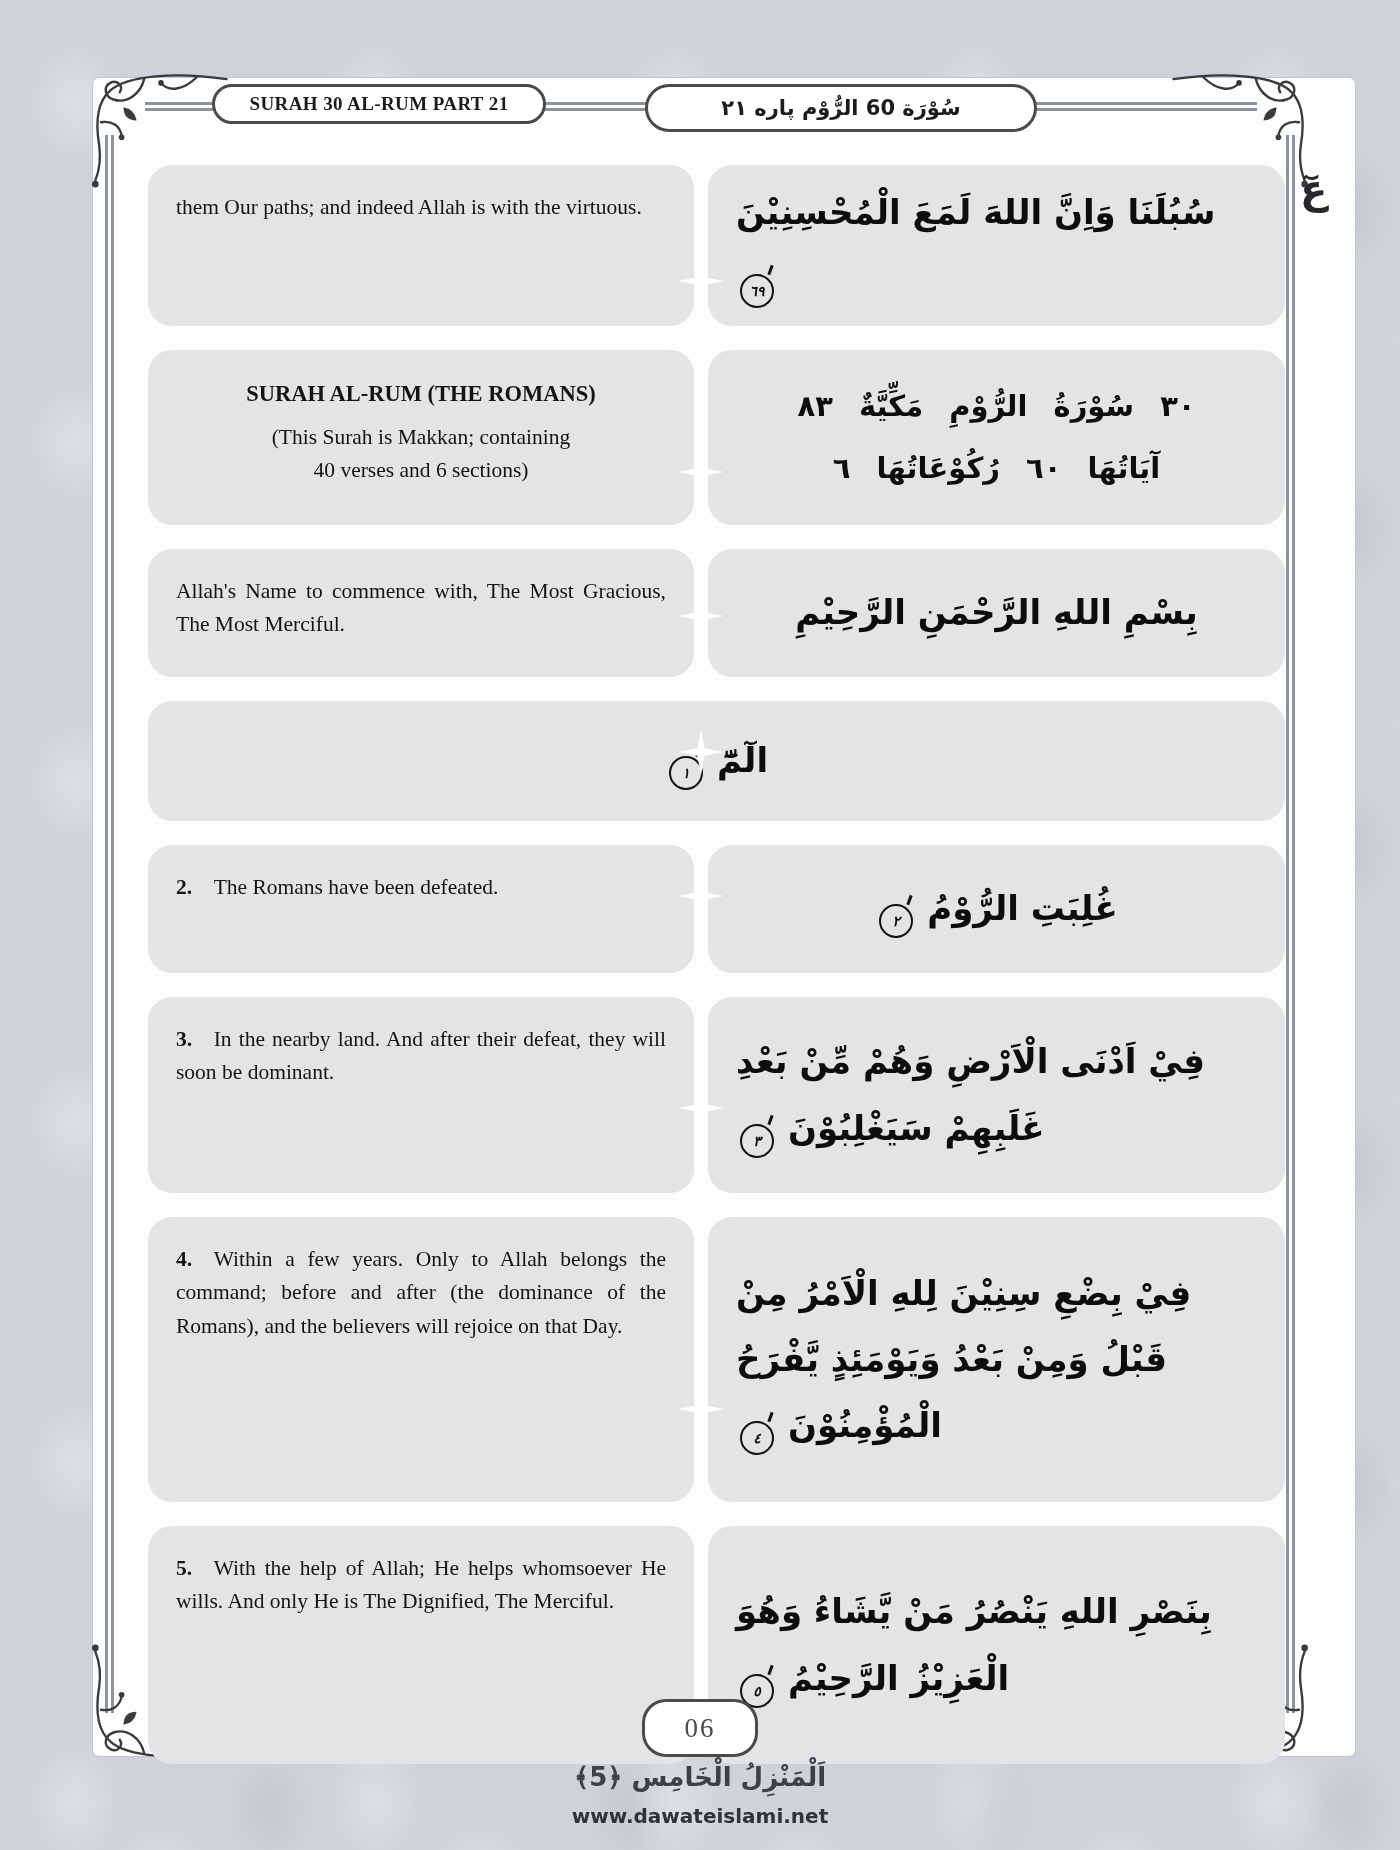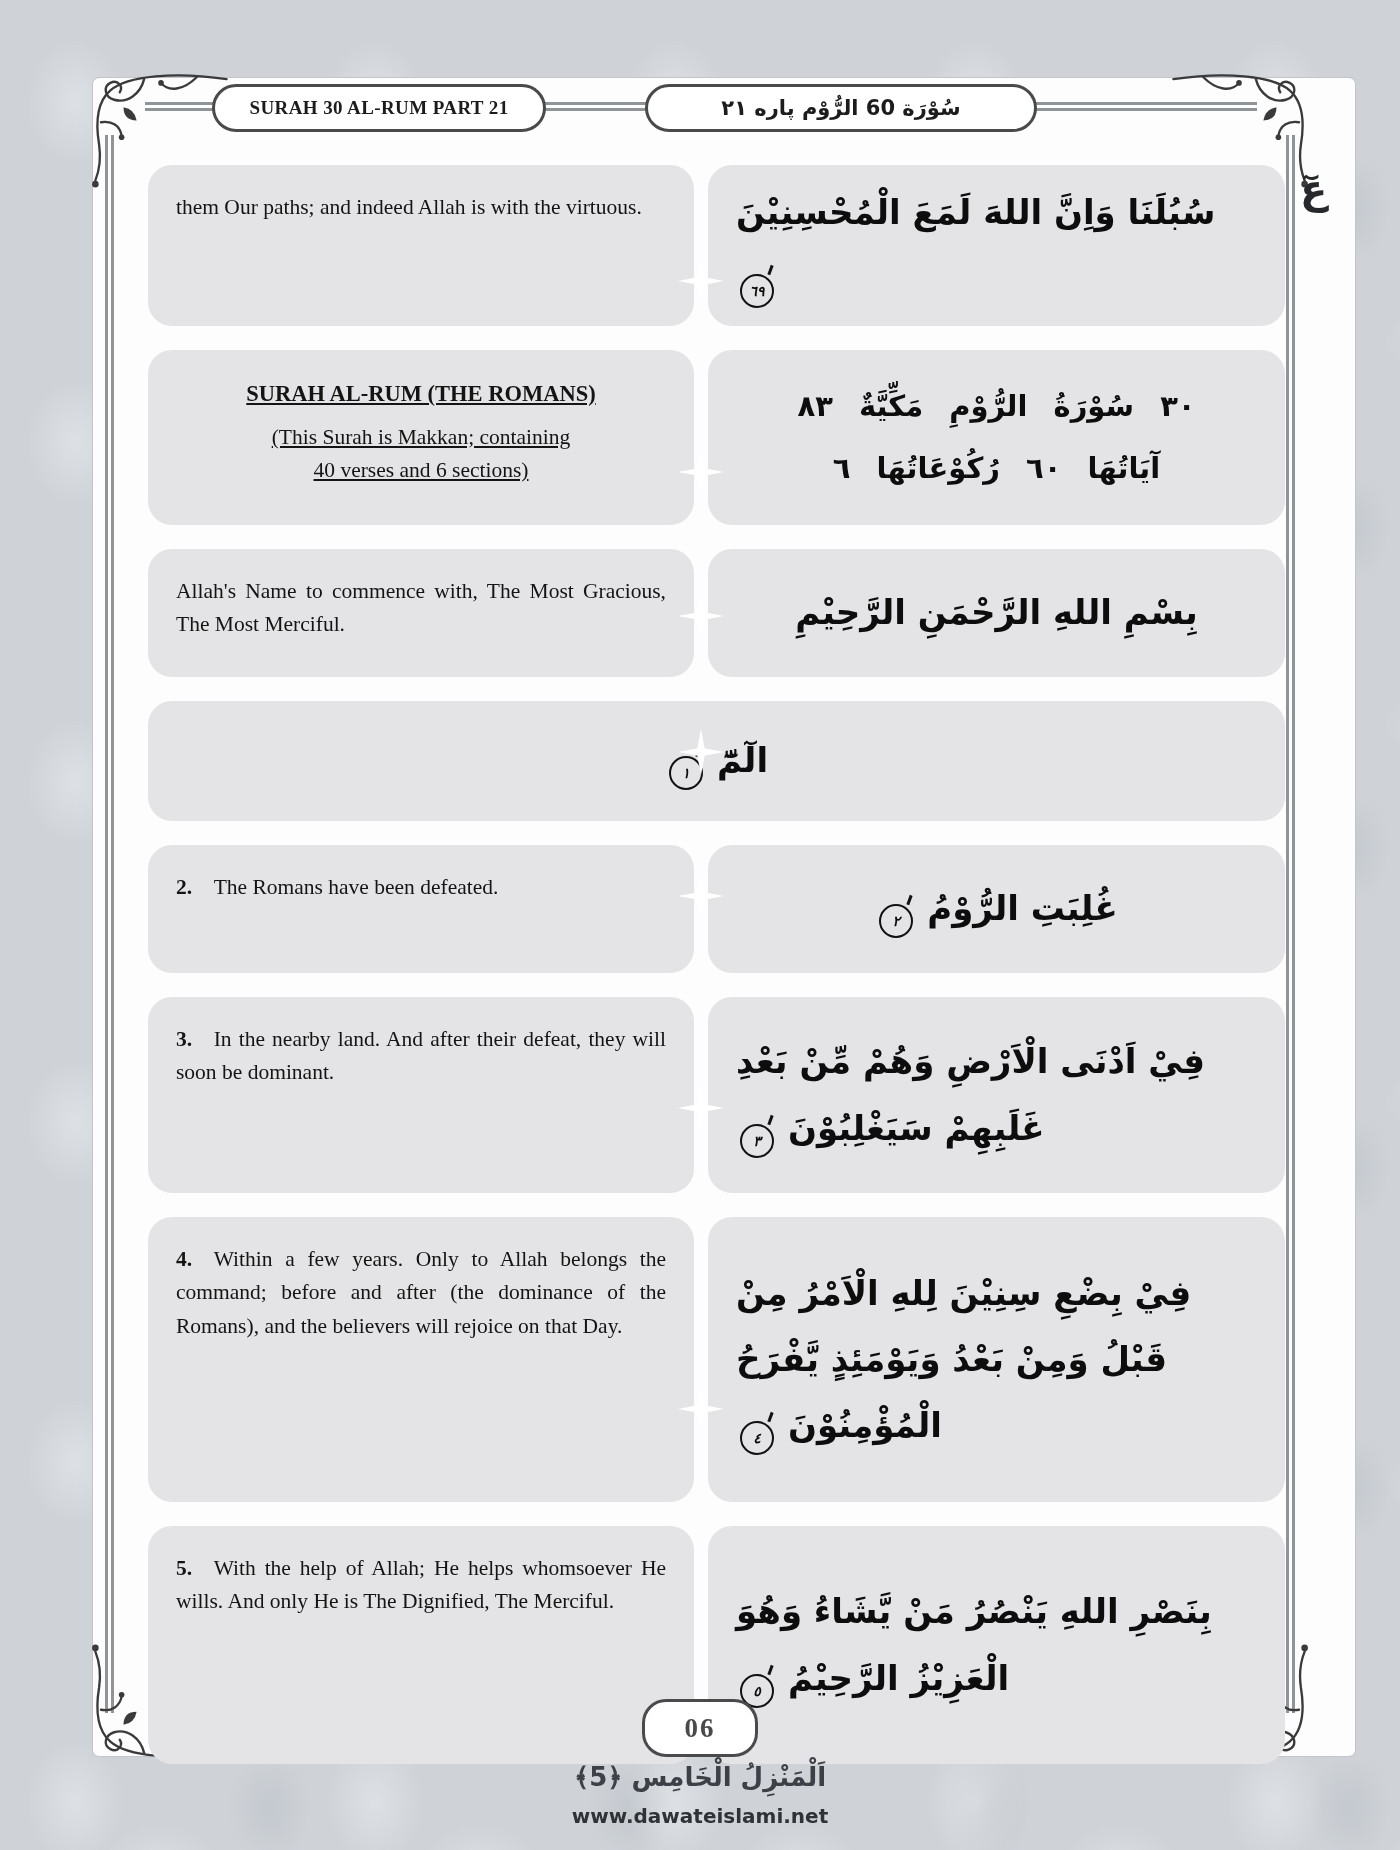--- a/index.html
+++ b/index.html
@@ -16,37 +16,37 @@
   .page{position:absolute;left:93px;top:78px;width:1262px;height:1678px;background:#fdfdfe;border-radius:6px;box-shadow:0 0 0 1px #c2c6cc;}
   
   .bar{position:absolute;}
   .bar.h{height:9px;background:linear-gradient(to bottom,#8f9499 0 3px,#fdfdfe 3px 6px,#8f9499 6px 9px);}
   .bar.v{width:9px;background:linear-gradient(to right,#8f9499 0 3px,#fdfdfe 3px 6px,#8f9499 6px 9px);}
   .bar.top{left:145px;top:102px;width:1112px;}
   .bar.bottom{left:155px;top:1727px;width:1092px;}
   .bar.left{left:105px;top:135px;height:1578px;}
   .bar.right{left:1286px;top:135px;height:1578px;}
   .pill{position:absolute;background:#fff;border:3px solid #4a4a4a;border-radius:26px;display:flex;align-items:center;justify-content:center;color:#1c1c1c;box-sizing:border-box;}
-  .pill.left-pill{left:212px;top:84px;width:334px;height:48px;font-weight:bold;font-size:19px;letter-spacing:.4px;}
+  .pill.left-pill{left:212px;top:84px;width:334px;height:40px;font-weight:bold;font-size:19px;letter-spacing:.4px;}
   .pill.right-pill{left:645px;top:84px;width:392px;height:48px;font-family:"DejaVu Sans",sans-serif;font-size:21px;font-weight:bold;direction:rtl;}
-  .pill.page-pill{left:642px;top:1699px;width:116px;height:58px;border-radius:24px;font-size:27px;font-weight:bold;color:#4a4a4a;letter-spacing:2px;}
+  .pill.page-pill{left:642px;top:1699px;width:116px;height:58px;border-radius:24px;font-size:27px;font-weight:normal;color:#4a4a4a;letter-spacing:2px;}
   .ain-marker{position:absolute;left:1300px;top:166px;font-family:"DejaVu Sans",sans-serif;font-size:40px;font-weight:bold;color:#26282b;}
   
   .corner{position:absolute;width:150px;height:150px;}
   .corner svg{width:100%;height:100%;}
   .corner.tl{left:86px;top:66px;}
   .corner.tr{left:1164px;top:66px;transform:scaleX(-1);}
   .corner.bl{left:86px;top:1616px;transform:scaleY(-1);}
   .corner.br{left:1164px;top:1616px;transform:scale(-1,-1);}
   
   .content{position:absolute;left:148px;top:165px;width:1137px;display:flex;flex-direction:column;gap:24px;}
   .row{display:flex;gap:14px;}
   .cell{background:#e4e4e6;border-radius:24px;box-sizing:border-box;}
   .cell.en{width:546px;padding:26px 28px 20px 28px;font-size:21.5px;line-height:1.56;color:#141414;text-align:justify;}
-  .cell.en.center{text-align:center;text-decoration:underline;}
+  .cell.en.center{text-align:center;}
   .surah-title{font-weight:bold;font-size:22.5px;margin-bottom:10px;}
   .vnum{font-weight:bold;}
   .cell.ar{flex:1;display:flex;align-items:center;padding:14px 28px;font-family:"DejaVu Sans",sans-serif;font-weight:bold;font-size:34px;line-height:1.95;color:#0d0d0d;}
   .artext{direction:rtl;text-align:left;width:100%;unicode-bidi:embed;}
   .row.ar-center .artext{text-align:center;}
   .row.ar-info .cell.ar{font-size:29px;}
   .row.ar-info .artext{text-align:center;word-spacing:16px;line-height:2.15;}
   .ayah-marker{display:inline-flex;align-items:center;justify-content:center;width:30px;height:30px;border:2.5px solid #111;border-radius:50%;font-size:14px;line-height:1;margin:0 14px 0 4px;vertical-align:-6px;position:relative;}
   .ayah-marker::before{content:"";position:absolute;top:-11px;right:1px;width:2.5px;height:10px;background:#111;transform:rotate(20deg);}
   .r1{min-height:108px}.r2{min-height:175px}.r3{min-height:128px}.r4{min-height:120px}

